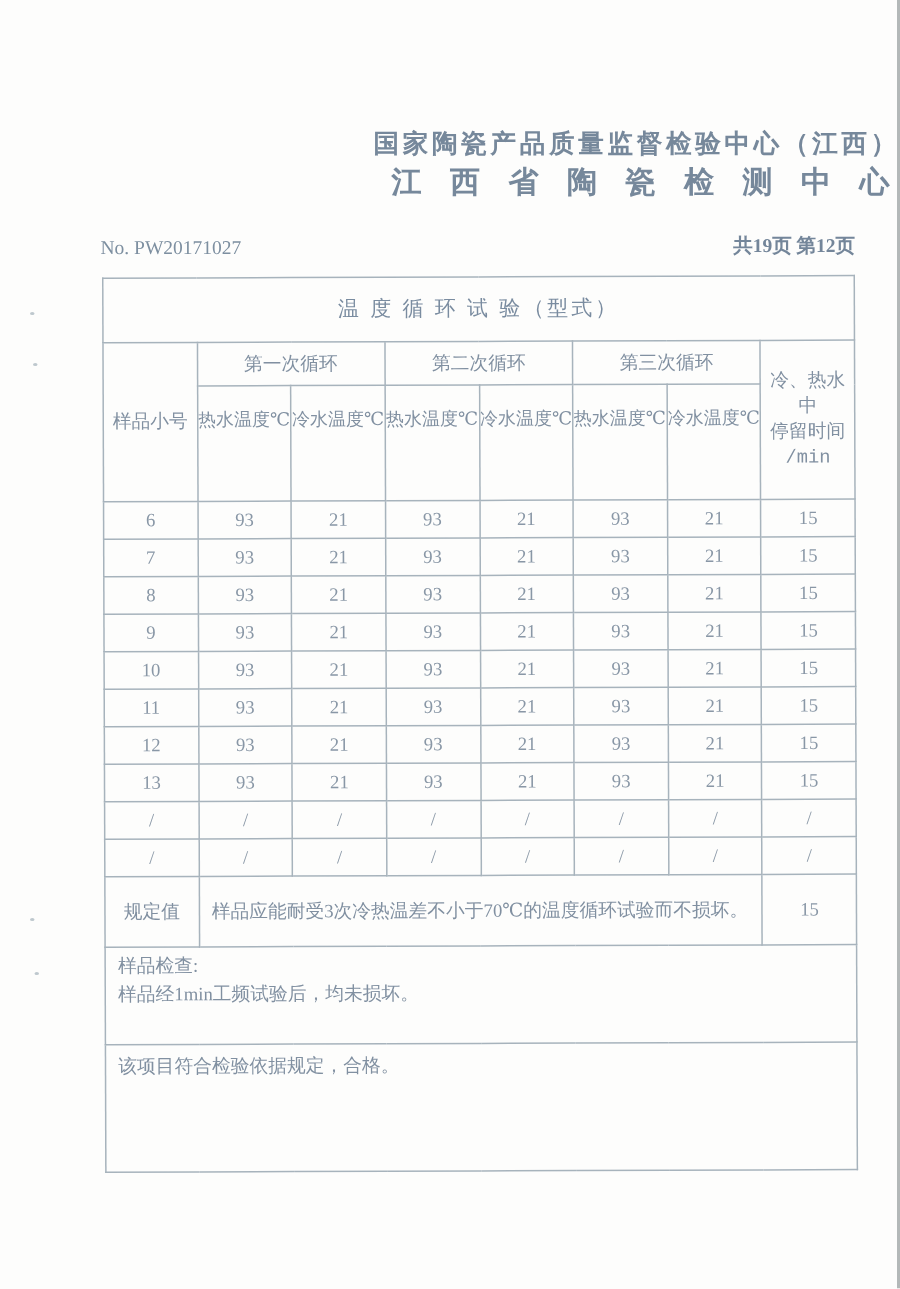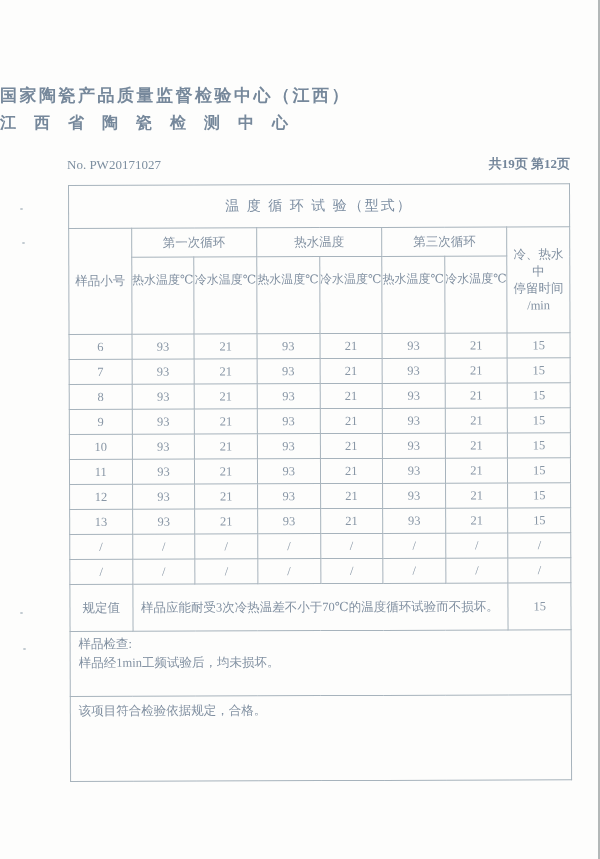--- a/index.html
+++ b/index.html
@@ -13,27 +13,27 @@
   }
   .scan-edge-right{
     position:absolute;top:0;right:0;width:2px;height:859px;
     background:#9aa0a2;opacity:.75;
   }
   .speck{
     position:absolute;width:3px;height:2px;border-radius:50%;
     background:#aebac2;opacity:.8;
   }
   
-  .doc-header{margin-top:82px;text-align:left;}
+  .doc-header{margin-top:82px;text-align:right;}
   .title-line1{
     font-size:17px;font-weight:bold;line-height:27px;
     letter-spacing:2.5px;color:#76889b;white-space:nowrap;
   }
   .title-line2{
-    font-size:16px;font-weight:bold;line-height:27px;
+    font-size:20px;font-weight:bold;line-height:27px;
     letter-spacing:7px;color:#76889b;white-space:nowrap;
   }
   .title-line3{
     font-size:16px;font-weight:bold;line-height:27px;
     letter-spacing:13px;color:#76889b;white-space:nowrap;
   }
   
   .meta-row{
     display:flex;justify-content:space-between;align-items:flex-end;
     margin:7px 30px 0 67px;
@@ -53,21 +53,21 @@
     text-align:center;vertical-align:middle;
     font-size:12px;color:#8190a1;
     padding:0;overflow:hidden;
   }
   tr.table-title-row th{
     height:42px;font-size:14px;letter-spacing:2px;color:#7a8ca0;
   }
   tr.cycle-header-row th{height:28px;font-size:12.5px;}
   tr.temp-header-row th{height:62px;font-size:12px;padding-top:14px;vertical-align:top;margin-left:24px;}
   th.sample-col-header{font-size:12.5px;}
-  th.dwell-header{font-size:12px;line-height:17px;padding:0 2px;}
+  th.dwell-header{font-size:12px;line-height:17px;padding:0 2px;font-family:Liberation Mono, monospace;}
   tbody.data-body td{height:24px;font-size:12.5px;color:#8997a6;}
   tr.spec-row td{height:46px;}
   td.spec-label{font-size:12.5px;}
   td.spec-text{text-align:left;padding:0 6px 0 8px;font-size:12.5px;color:#8190a1;}
   td.spec-dwell{font-size:12.5px;color:#8997a6;}
   tr.check-row td{
     height:58px;text-align:left;vertical-align:top;
     padding:3px 8px;font-size:12.5px;line-height:19px;color:#8190a1;
   }
   tr.conclusion-row td{
@@ -105,21 +105,21 @@
       <col>
       <col>
   </colgroup>
   <thead>
     <tr class="table-title-row">
       <th colspan="8">温 度 循 环 试 验（型式）</th>
     </tr>
     <tr class="cycle-header-row">
       <th rowspan="2" class="sample-col-header">样品小号</th>
       <th colspan="2">第一次循环</th>
-      <th colspan="2">热水温度</th>
+      <th colspan="2">第二次循环</th>
       <th colspan="2">第三次循环</th>
       <th rowspan="2" class="dwell-header">
         <span>冷、热水中</span><br>
         <span>停留时间</span><br>
         <span>/min</span>
       </th>
     </tr>
     <tr class="temp-header-row">
       <th>热水温度℃</th>
       <th>冷水温度℃</th>

